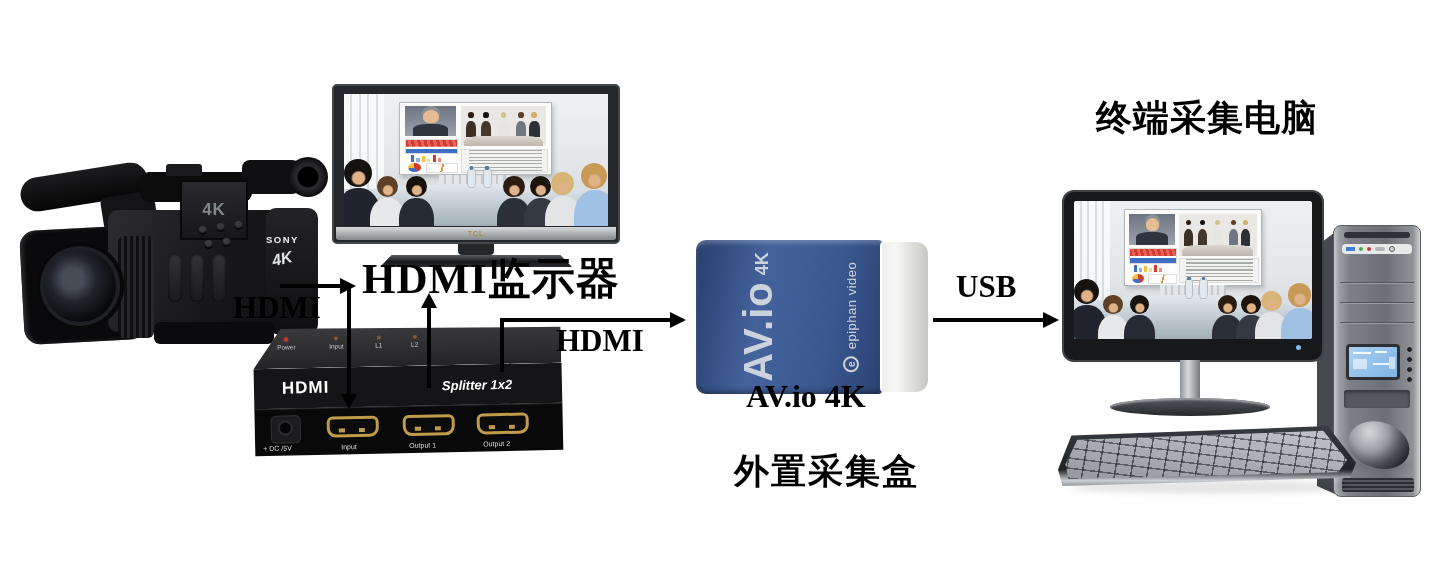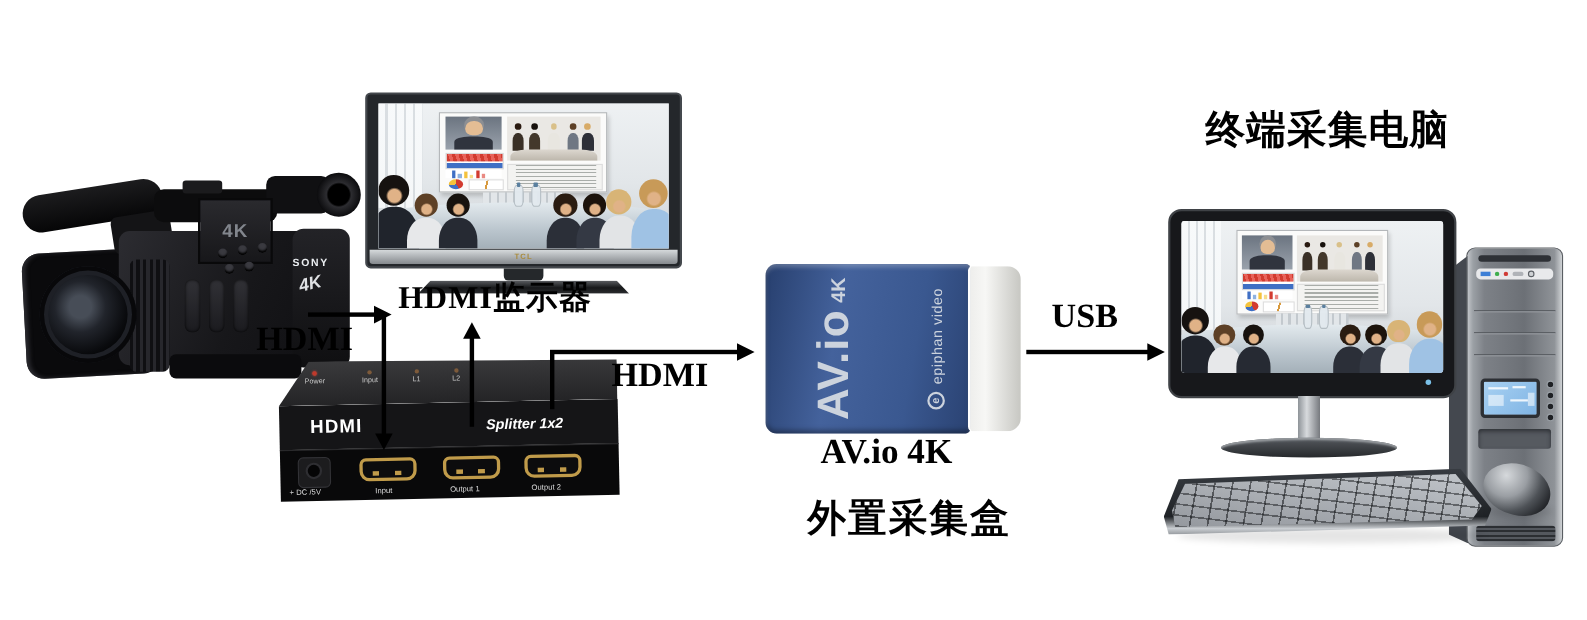--- a/index.html
+++ b/index.html
@@ -255,21 +255,21 @@
     <div class="sc-person" style="left:87%;--w:16%;--hair:#c89a58;--coat:#9fc2e4"></div>
   </div>
 </div>
       <div class="tv-strip">
         <span>TCL</span>
       </div>
     </div>
     <div class="tv-neck"></div>
     <div class="tv-base"></div>
   </div>
-  <div class="caption" style="left:362px;top:257px;font-size:29px;letter-spacing:1px">HDMI监示器</div>
+  <div class="caption" style="left:362px;top:257px;font-size:43px;letter-spacing:1px">HDMI监示器</div>
 
   <div class="splitter">
     <div class="sp-top"></div>
     <div class="sp-ind" style="left:24px">
       <i class="led"></i>
       <span>Power</span>
     </div>
     <div class="sp-ind" style="left:76px">
       <i class="led dim"></i>
       <span>Input</span>
@@ -303,21 +303,21 @@
     <div class="avio-cap"></div>
     <div class="rot avio-mark">
       <span class="prod">AV.io</span>
       <span class="var">4K</span>
     </div>
     <div class="rot epi-mark">
       <span class="epi-circle">e</span>
       <span class="epi-text">epiphan video</span>
     </div>
   </div>
-  <div class="caption" style="left:746px;top:394px;font-size:32px">AV.io 4K</div>
+  <div class="caption" style="left:746px;top:380px;font-size:32px">AV.io 4K</div>
   <div class="caption" style="left:1096px;top:100px;font-size:36px;letter-spacing:1px">终端采集电脑</div>
 
   <div class="caption" style="left:734px;top:454px;font-size:35px;letter-spacing:2px">外置采集盒</div>
 
   <div class="tower-side"></div>
   <div class="tower">
     <div class="tw-slot"></div>
     <div class="tw-ports">
       <i class="tw-usb"></i>
       <i class="tw-grn"></i>

